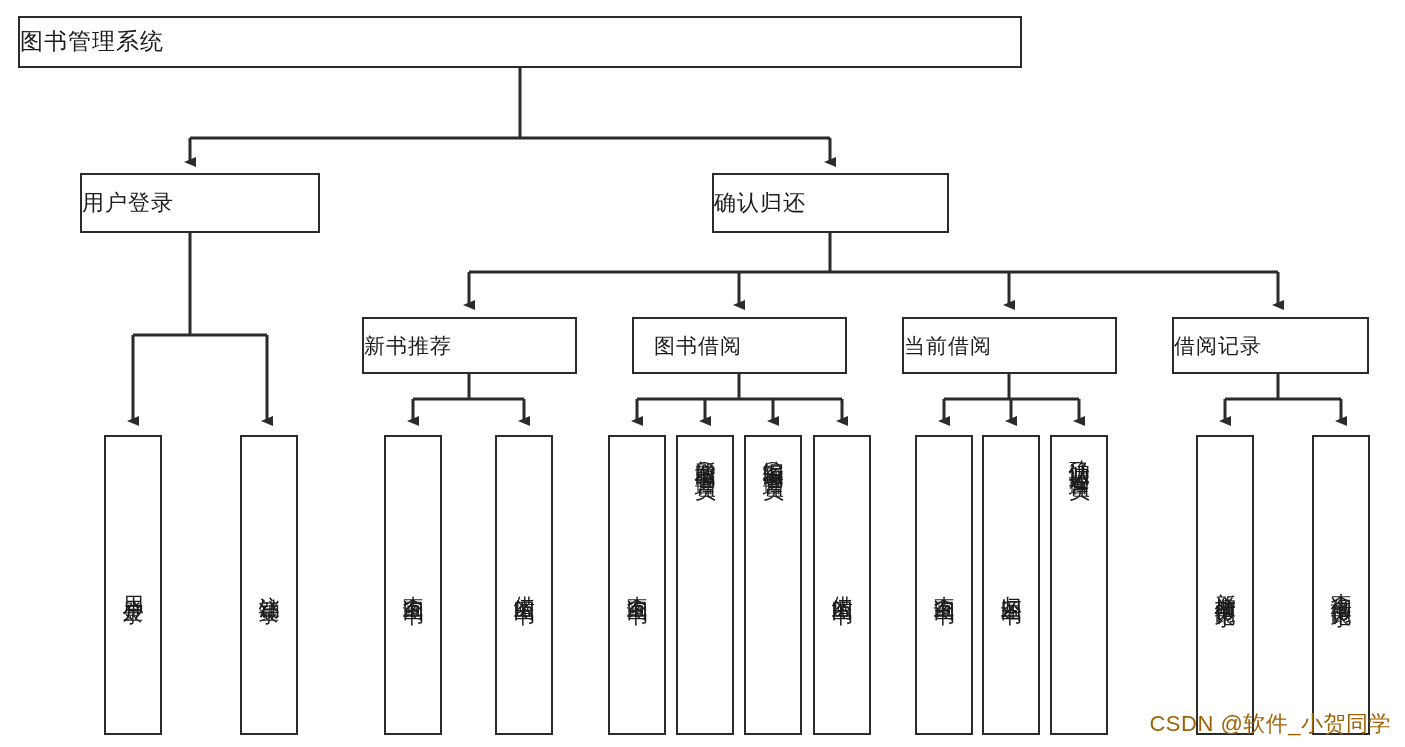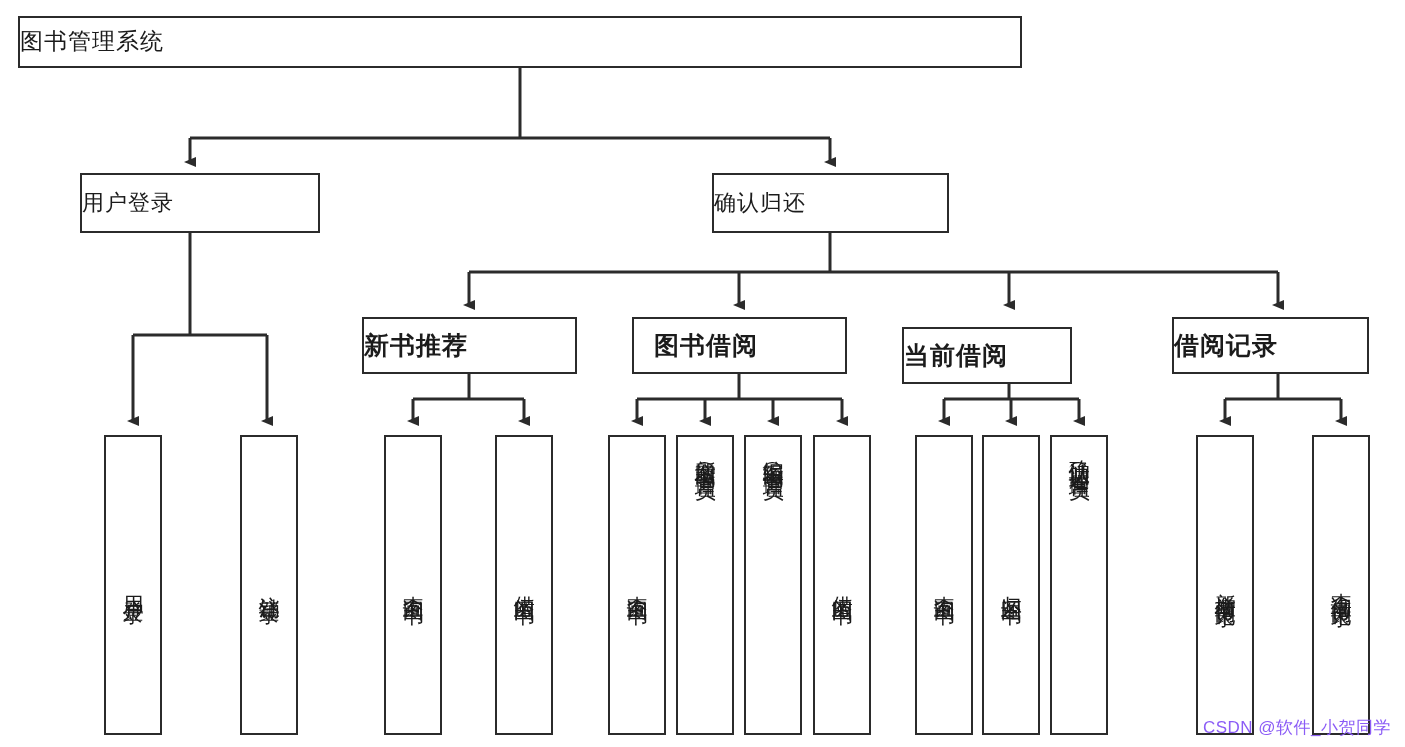--- a/index.html
+++ b/index.html
@@ -34,22 +34,21 @@
     justify-content: flex-start;
     color: #1b1b1b;
   }
   .node-box.root {
     font-size: 23px;
   }
   .node-box.level2 {
     font-size: 22px;
   }
   .node-box.level3 {
-    font-size: 25px;
-    font-weight: bold;
+    font-size: 21px;
   }
   .node-label-h {
     line-height: 1.1;
     letter-spacing: 1px;
     white-space: nowrap;
   }
   .node-box.leaf {
     align-items: flex-start;
     justify-content: center;
     padding-top: 0;
@@ -63,22 +62,22 @@
     font-size: 21px;
     line-height: 1.08;
     letter-spacing: 3px;
     white-space: nowrap;
     padding: 6px 0 6px 0;
   }
   .watermark {
     position: absolute;
     right: 14px;
     bottom: 8px;
-    font-size: 17px;
-    color: #8b5cf6;
+    font-size: 22px;
+    color: #a16207;
     letter-spacing: 0.5px;
     white-space: nowrap;
     pointer-events: none;
   }
 </style>
 </head>
 <body>
 
 <div id="canvas">
 
@@ -149,21 +148,21 @@
   </div>
 
   <div class="node-box level3" style="left:362px; top:317px; width:215px; height:57px;">
     <span class="node-label-h">新书推荐</span>
   </div>
 
   <div class="node-box level3" style="left:632px; top:317px; width:215px; height:57px;padding-left:20px;">
     <span class="node-label-h">图书借阅</span>
   </div>
 
-  <div class="node-box level3" style="left:902px; top:327px; width:170px; height:57px;">
+  <div class="node-box level3" style="left:902px; top:317px; width:215px; height:57px;">
     <span class="node-label-h">当前借阅</span>
   </div>
 
   <div class="node-box level3" style="left:1172px; top:317px; width:197px; height:57px;">
     <span class="node-label-h">借阅记录</span>
   </div>
 
   <div class="node-box leaf center-v" style="left:104px; top:435px; width:58px; height:300px;">
     <span class="node-label-v">用户登录</span>
   </div>

